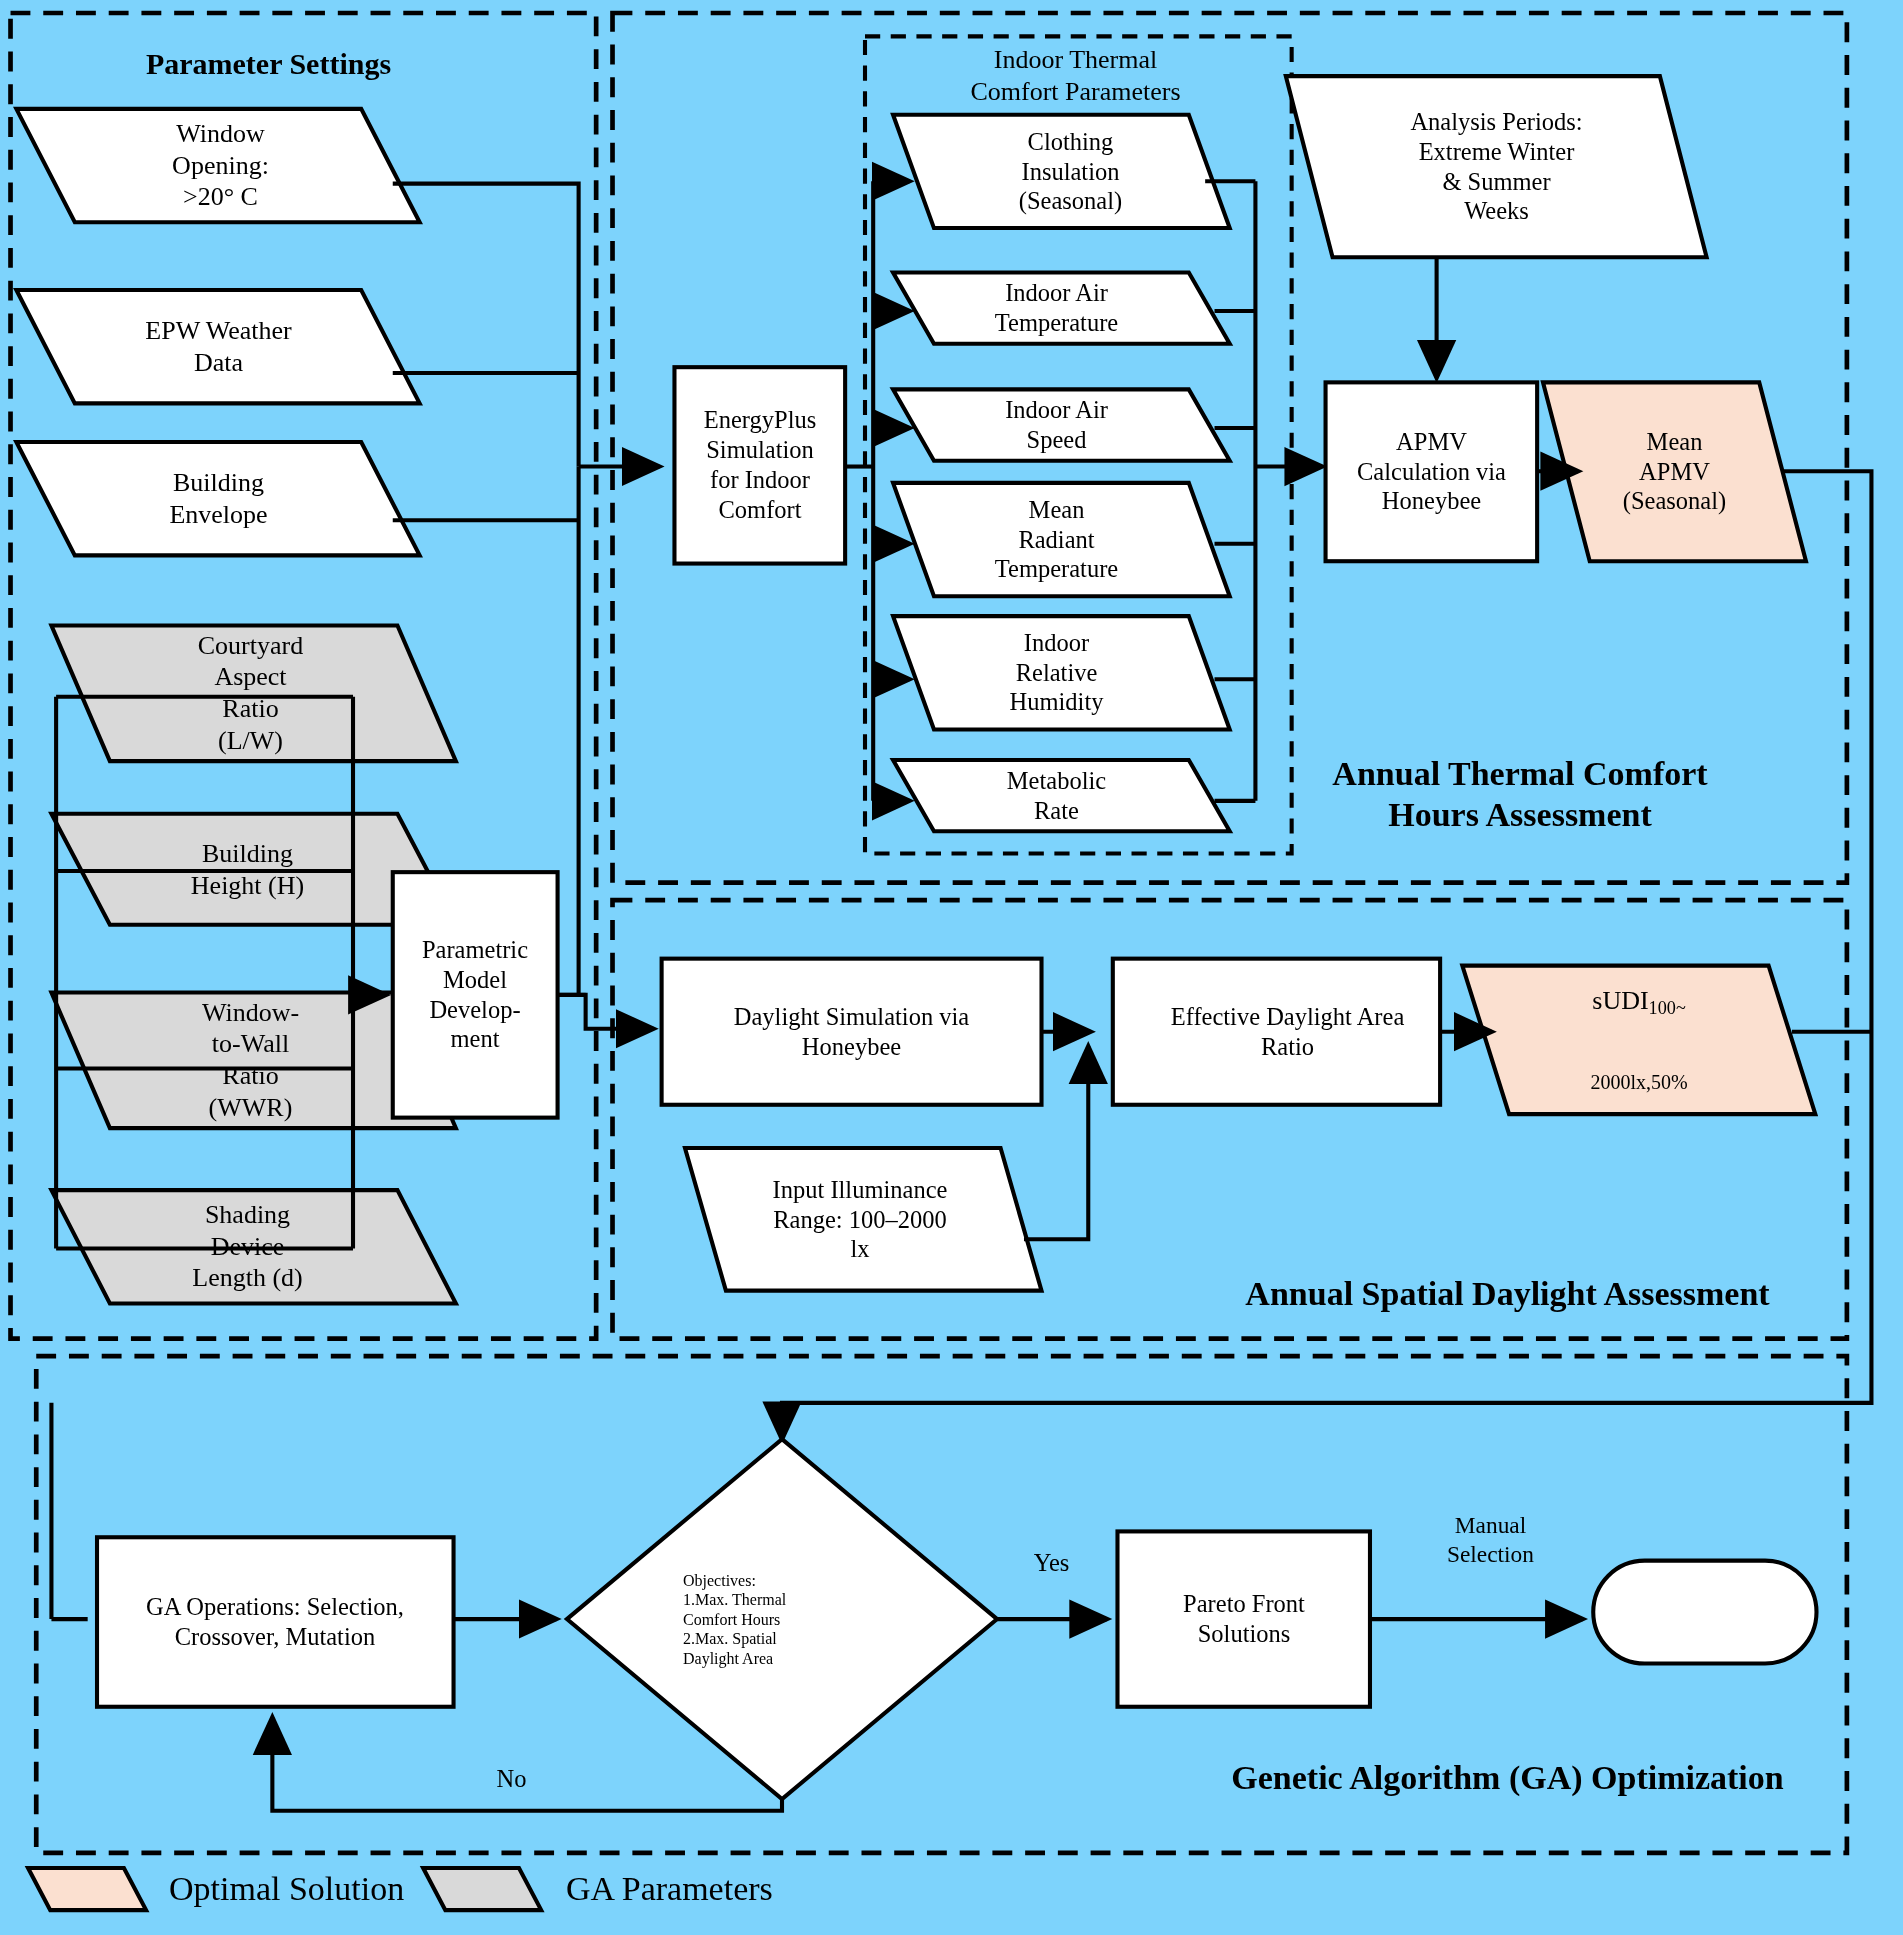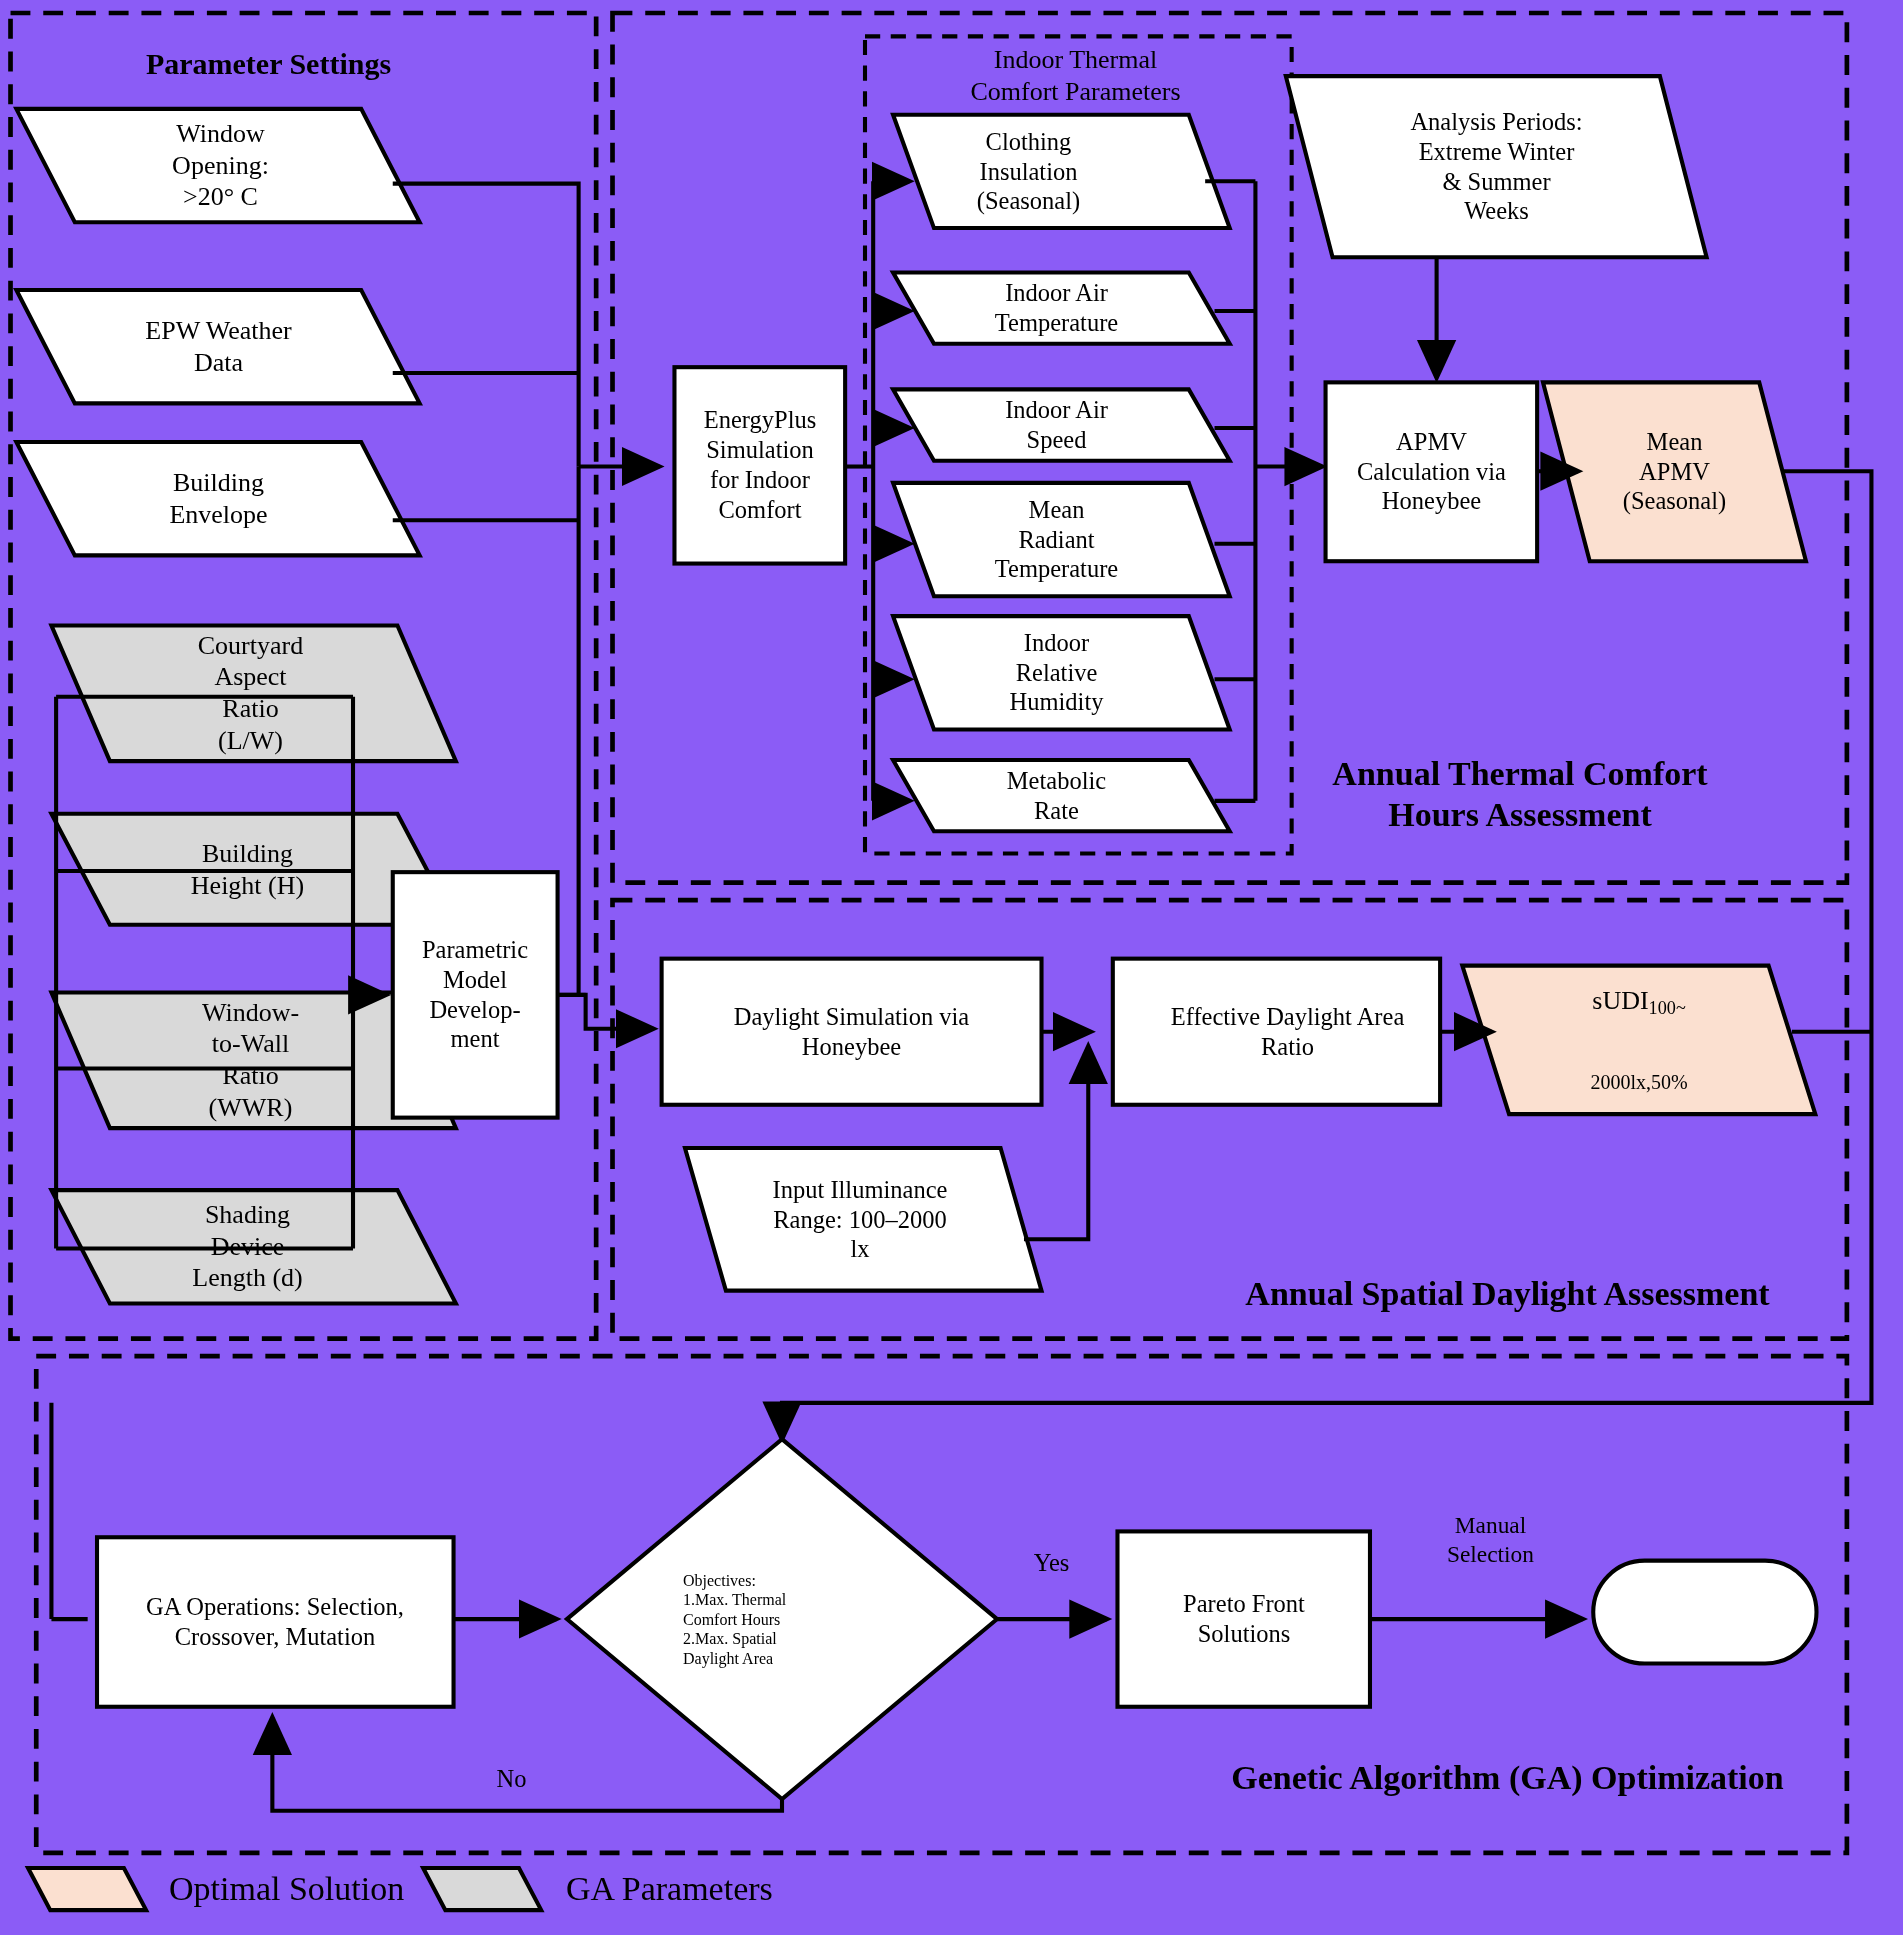--- a/index.html
+++ b/index.html
@@ -1,17 +1,17 @@
 <!DOCTYPE html>
 <html style="font-size:9.4px"><head>
 <meta charset="utf-8">
 <style>
   html,body{margin:0;padding:0;background:#fff;}
   body{font-family:"Liberation Serif","DejaVu Serif",serif;color:#000;}
-  #stage{position:relative;width:1903px;height:1936px;background:#8b5cf6;overflow:hidden;}
+  #stage{position:relative;width:1903px;height:1936px;background:#7dd3fc;overflow:hidden;}
   #svgroot{position:absolute;left:0;top:0;width:1903px;height:1936px;}
   .lbl{position:absolute;text-align:center;line-height:1.22;pointer-events:none;}
   .shape-text{position:absolute;display:flex;align-items:center;justify-content:center;
      text-align:center;line-height:1.22;}
   .sect-title{position:absolute;font-weight:bold;text-align:center;line-height:1.2;}
   .legend-text{position:absolute;display:flex;align-items:center;}
   .fs40{font-size:23.4px;}
   .fs42{font-size:24.5px;}
   .fs44{font-size:26px;}
   .fs46{font-size:34px;}
@@ -206,21 +206,21 @@
 ment</div>
 
   <div class="shape-text fs42" style="left: 677px; top: 367px; width: 166px; height: 196px; white-space: pre-line;">EnergyPlus
 Simulation
 for Indoor
 Comfort</div>
 
   <div class="lbl fs44" style="left: 912px; top: 44px; width: 327px; white-space: pre-line;">Indoor Thermal
 Comfort Parameters</div>
 
-  <div class="shape-text fs42" style="left: 894px; top: 115px; width: 269px; height: 113px; white-space: pre-line;">Clothing
+  <div class="shape-text fs42" style="left: 936px; top: 115px; width: 269px; height: 113px; white-space: pre-line;">Clothing
 Insulation
 (Seasonal)</div>
   <div class="shape-text fs42" style="left: 922px; top: 272px; width: 269px; height: 71px; white-space: pre-line;">Indoor Air
 Temperature</div>
   <div class="shape-text fs42" style="left: 922px; top: 389px; width: 269px; height: 71px; white-space: pre-line;">Indoor Air
 Speed</div>
   <div class="shape-text fs42" style="left: 922px; top: 483px; width: 269px; height: 113px; white-space: pre-line;">Mean
 Radiant
 Temperature</div>
   <div class="shape-text fs42" style="left: 922px; top: 616px; width: 269px; height: 113px; white-space: pre-line; text-align: center;">Indoor

